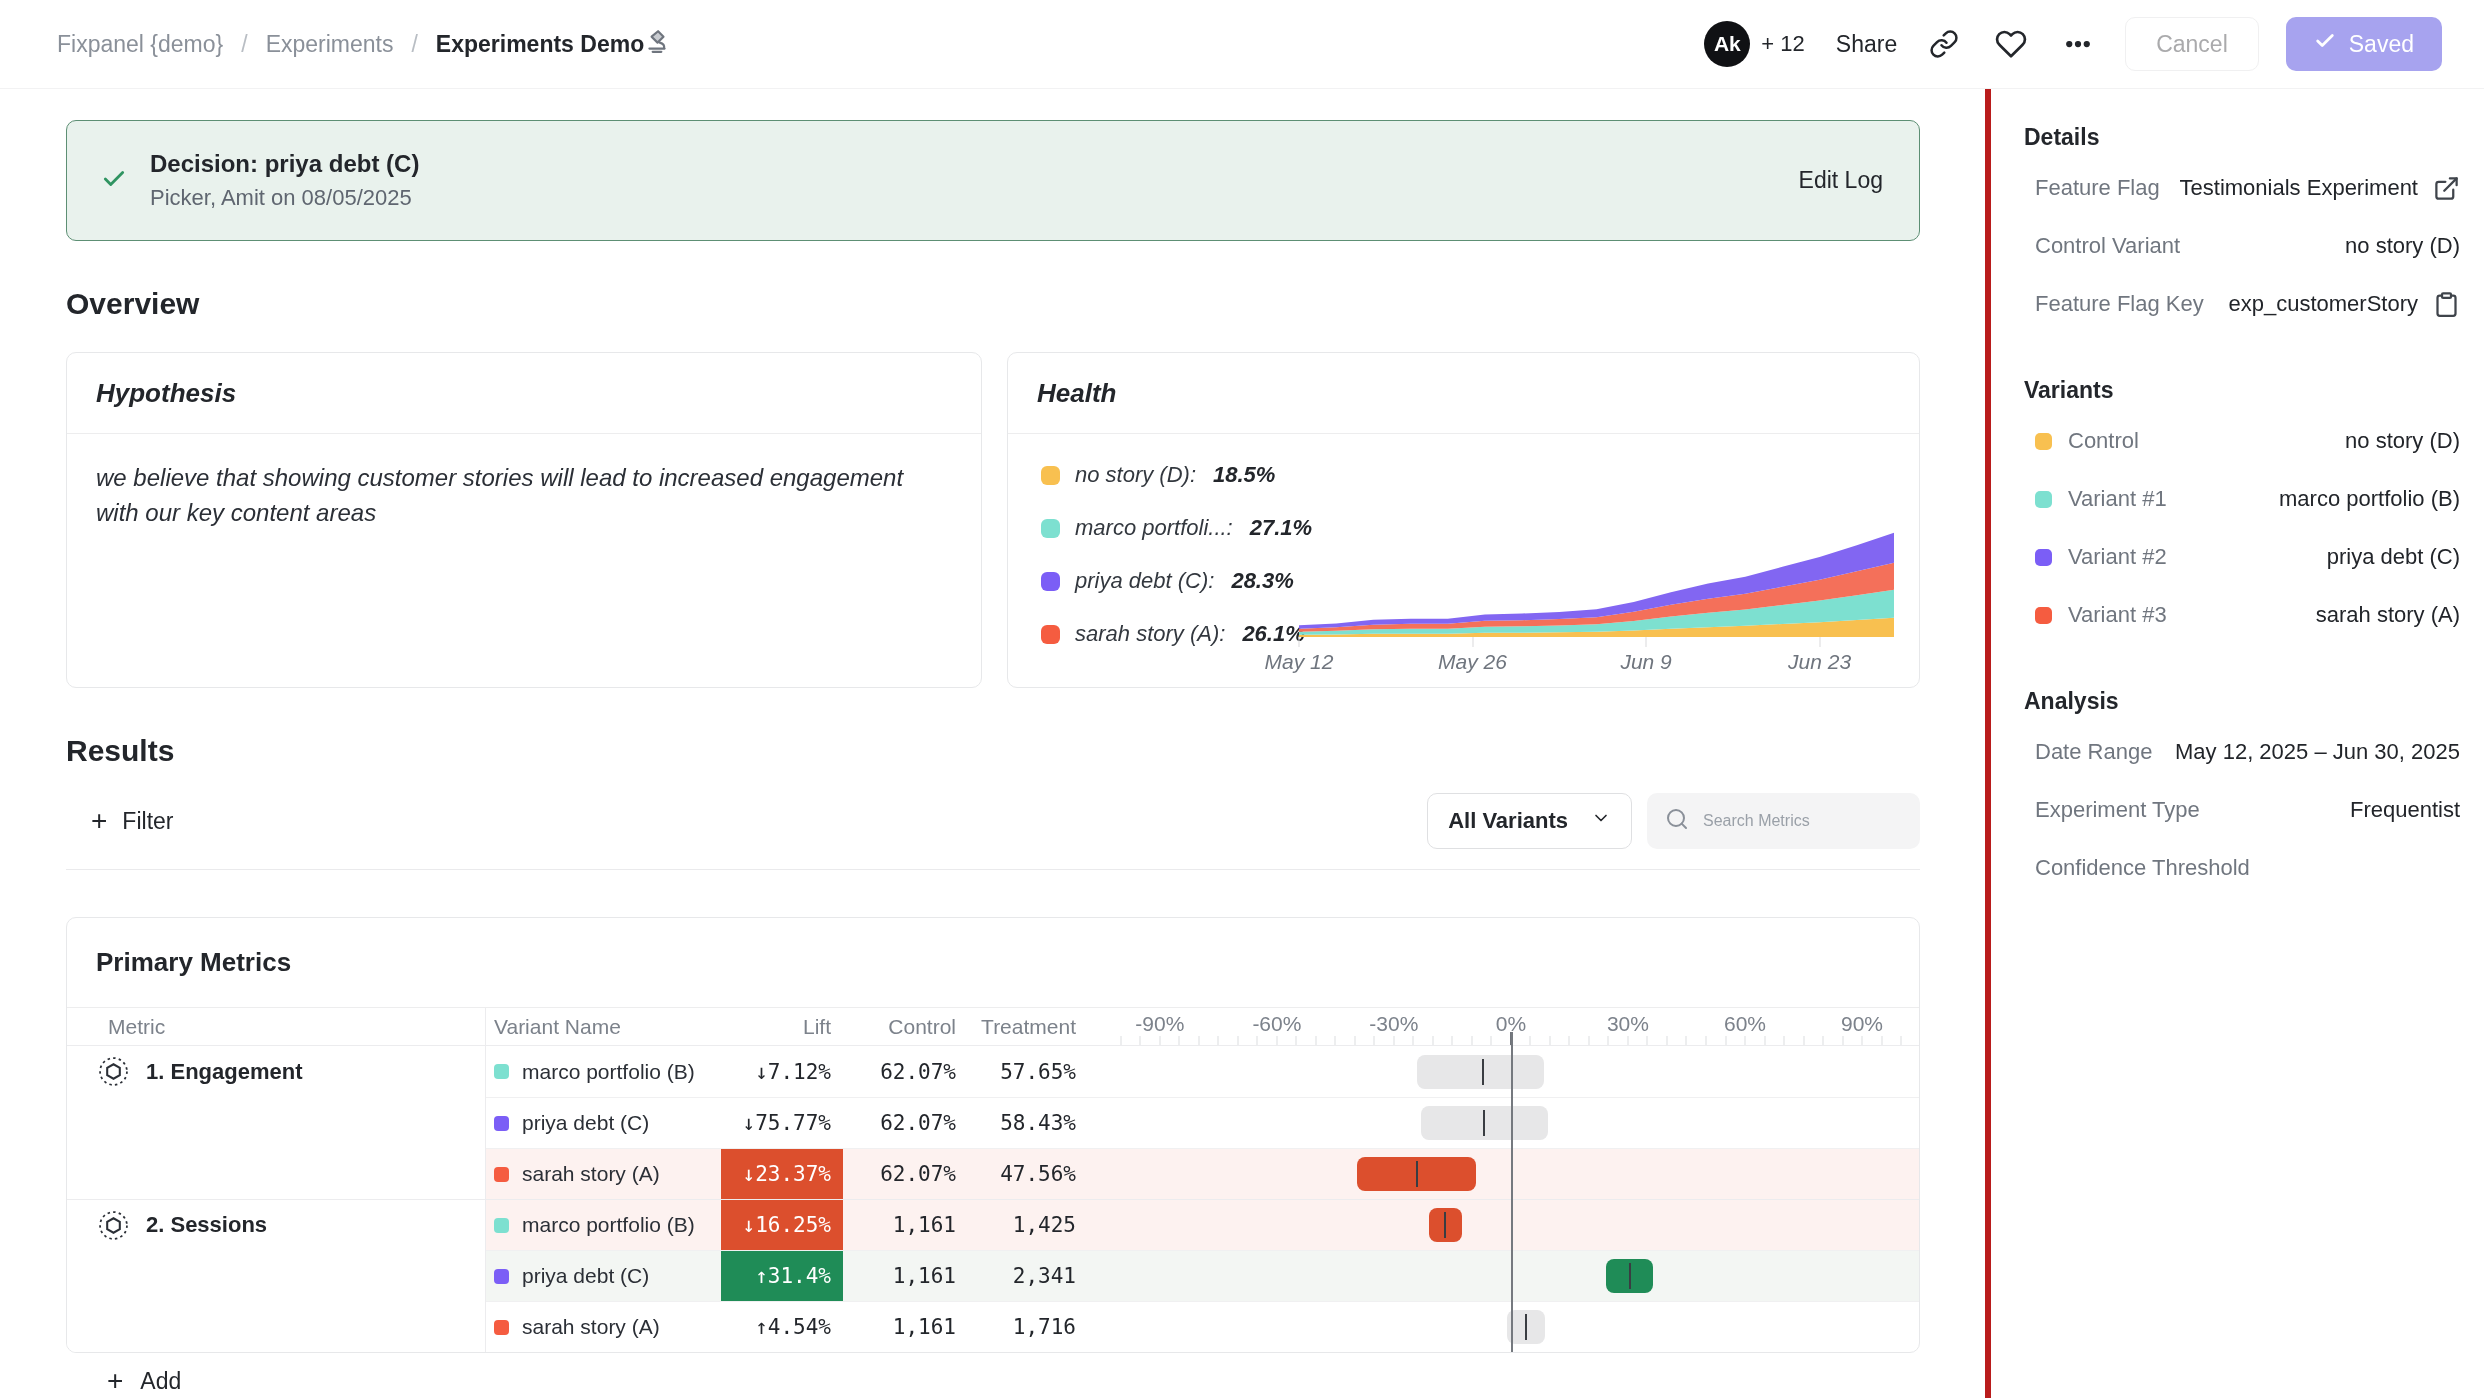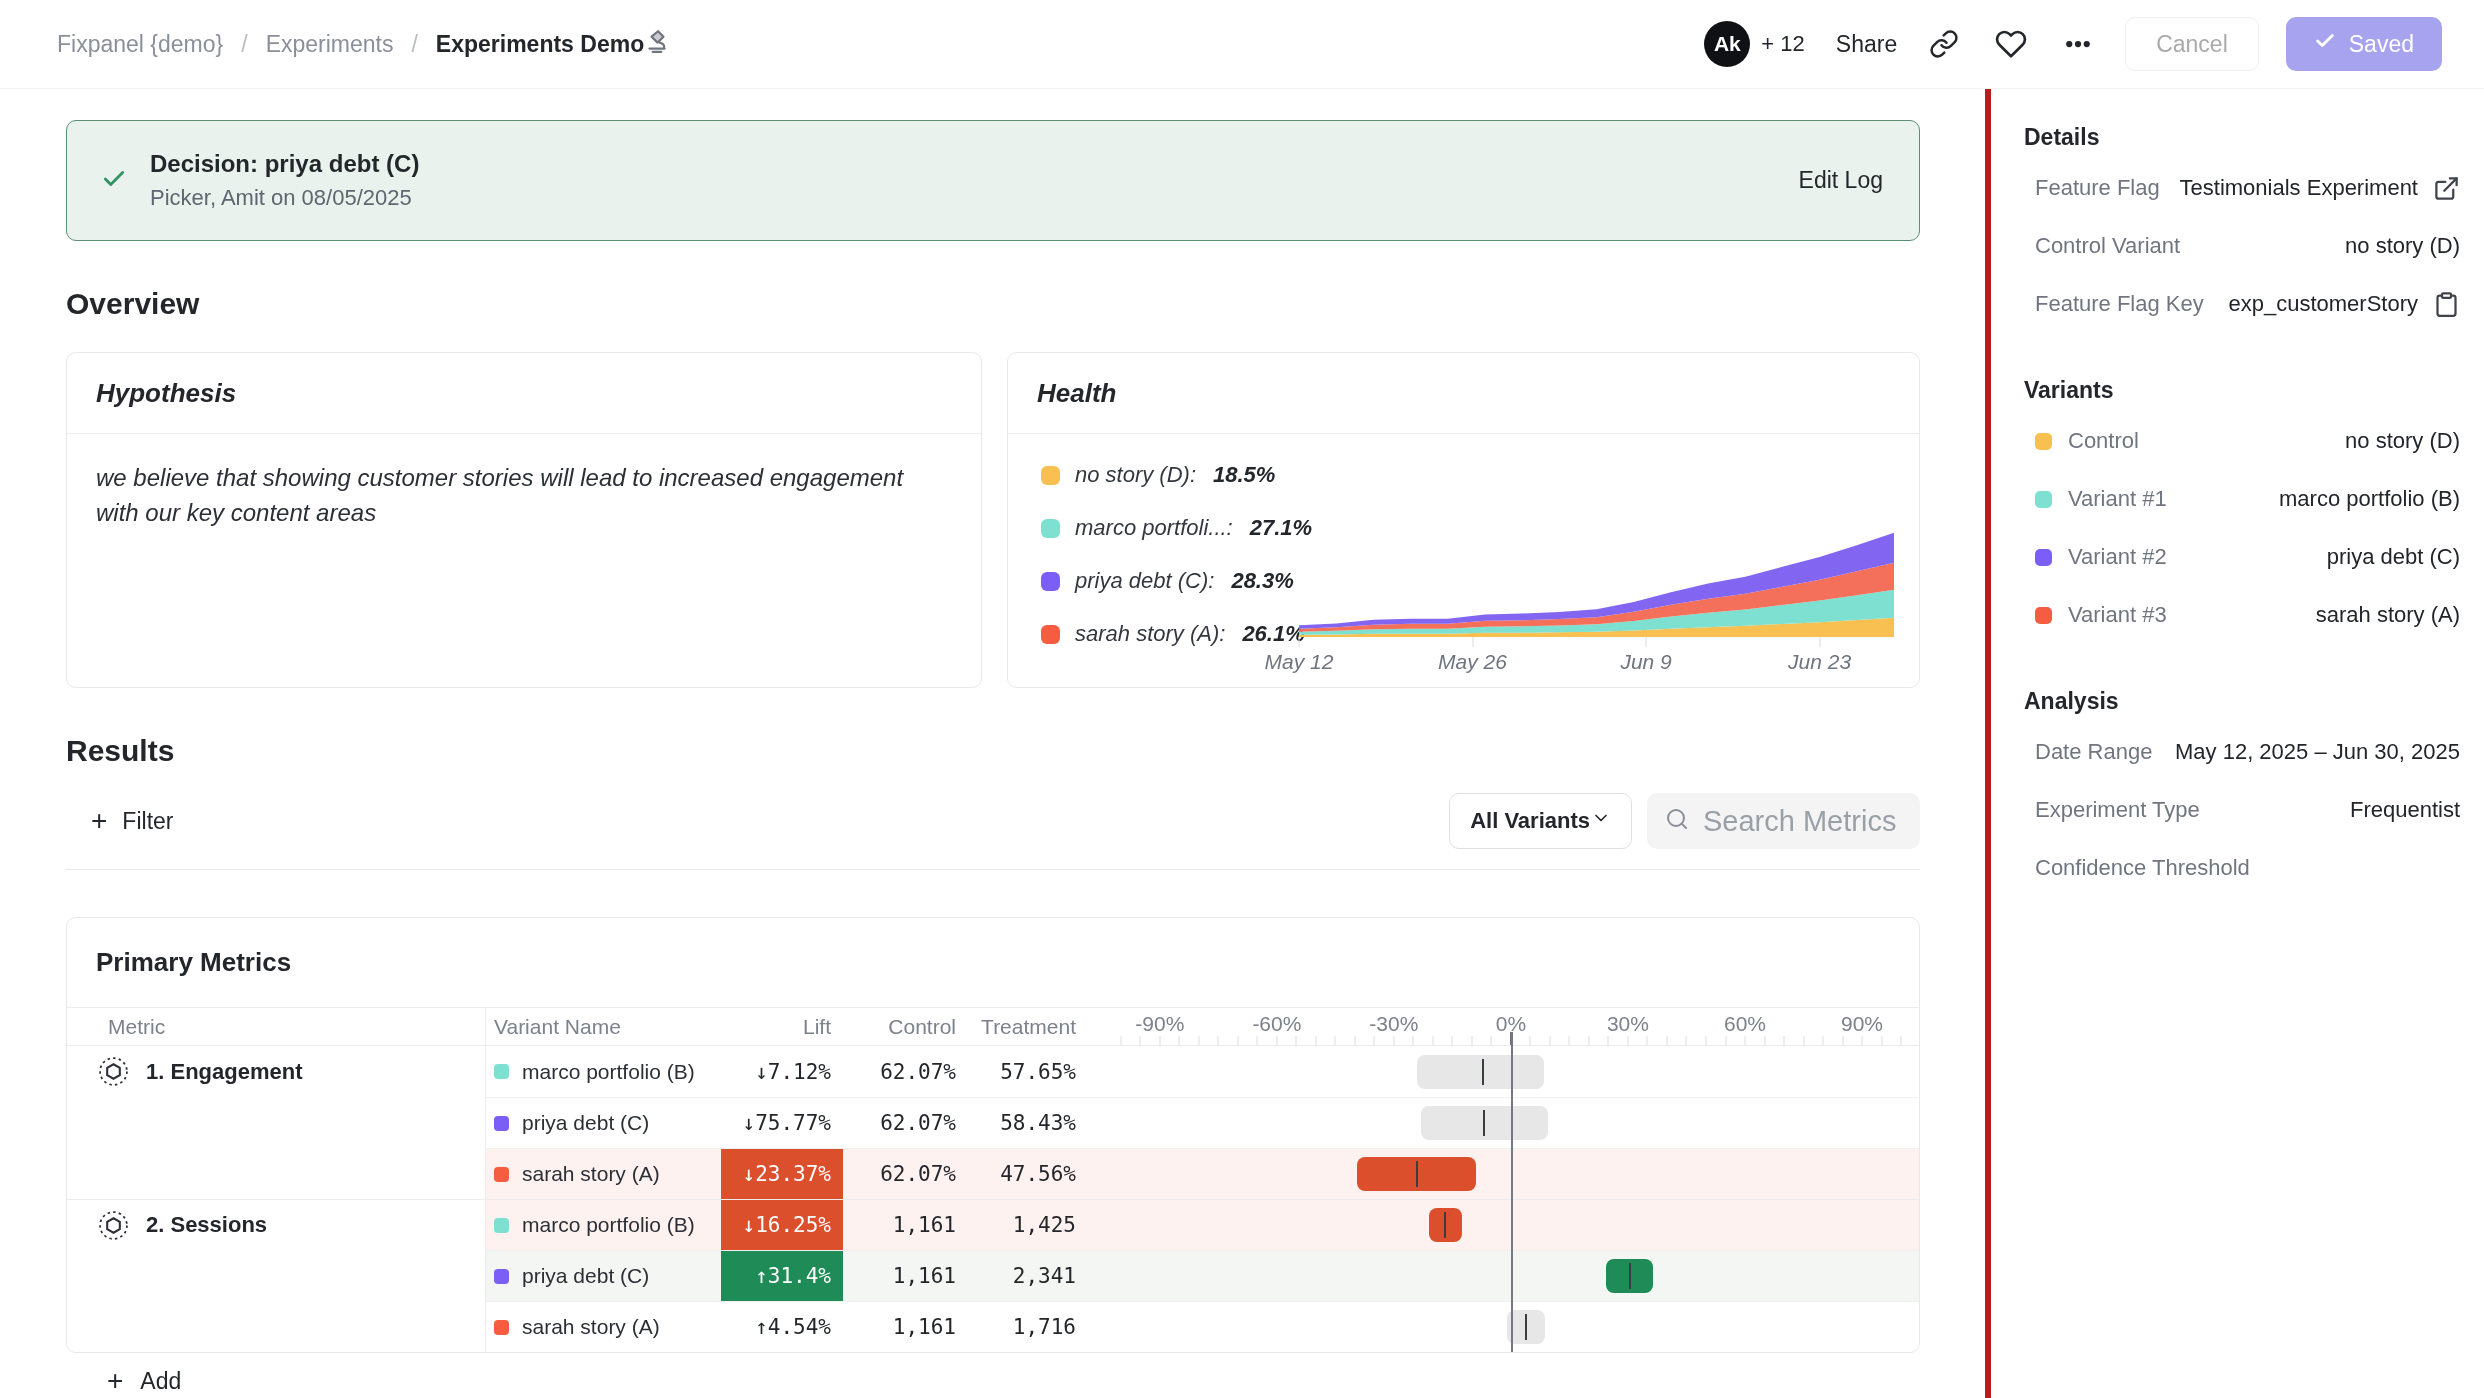--- a/index.html
+++ b/index.html
@@ -52,23 +52,23 @@
   .hchart svg { display:block; }
   .hx-row { position:relative; height:40px; }
   .hx-tick { position:absolute; top:0; width:1px; height:10px; background:#d9dadc; transform:translateX(-50%); }
   .hx-label { position:absolute; top:13px; transform:translateX(-50%); font-size:21px; color:#6f757e; white-space:nowrap; }
 
   
   .filter-row { display:flex; align-items:center; margin-top:24px; padding-bottom:20px; border-bottom:1px solid #eaeaec; }
   .filter-btn { display:flex; align-items:center; gap:15px; font-size:23px; margin-left:25px; cursor:pointer; }
   .plus-glyph { font-size:28px; font-weight:400; line-height:28px; color:#23262b; }
   .frow-spacer { flex:1; }
-  .variants-btn { height:56px; border:1px solid #dfe0e2; border-radius:10px; background:#fff; padding:0 20px; display:flex; align-items:center; gap:1px; font-size:22px; font-weight:600; color:#23262b; }
+  .variants-btn { height:56px; border:1px solid #dfe0e2; border-radius:10px; background:#fff; padding:0 20px; display:flex; align-items:center; gap:23px; font-size:22px; font-weight:600; color:#23262b; }
   .search-box { width:273px; height:56px; margin-left:15px; background:#f4f4f5; border-radius:10px; display:flex; align-items:center; gap:14px; padding:0 18px; }
-  .search-box input { border:none; outline:none; background:transparent; font-size:29px; font-family:"Liberation Sans",sans-serif; color:#23262b; width:100%; }
+  .search-box input { border:none; outline:none; background:transparent; font-size:16px; font-family:"Liberation Sans",sans-serif; color:#23262b; width:100%; }
   .search-box input::placeholder { color:#9aa0a8; }
 
   
   .pm-card { margin-top:47px; width:1854px; height:436px; border:1px solid #e7e8ea; border-radius:10px; position:relative; background:#fff; overflow:hidden; }
   .pm-title { height:90px; display:flex; align-items:center; padding:0 29px; border-bottom:1px solid #ededee; font-size:26px; font-weight:700; }
   .pm-colhead { height:38px; display:flex; border-bottom:1px solid #ececee; font-size:21px; color:#7c828b; }
   .ch-metric { width:419px; border-right:1px solid #ececee; display:flex; align-items:center; padding-left:41px; }
   .ch-variant { width:235px; display:flex; align-items:center; padding-left:8px; }
   .num-h { display:flex; align-items:center; justify-content:flex-end; }
   .ch-lift { width:122px; padding-right:12px; }

